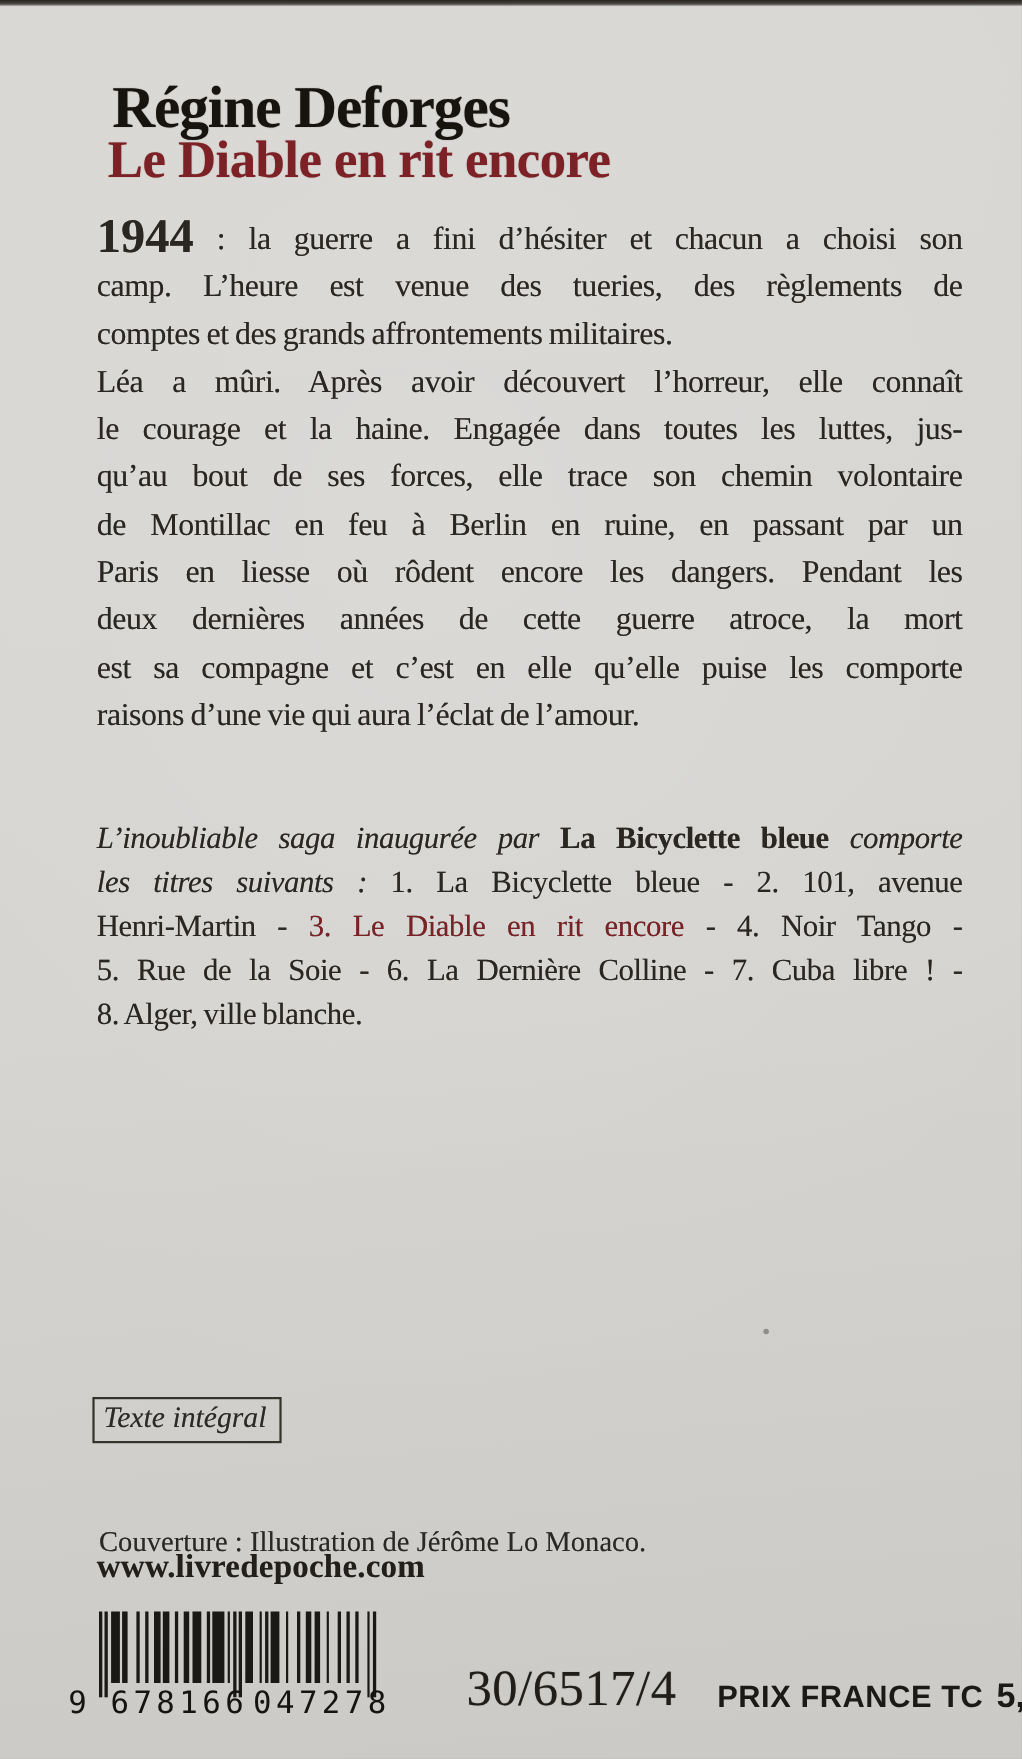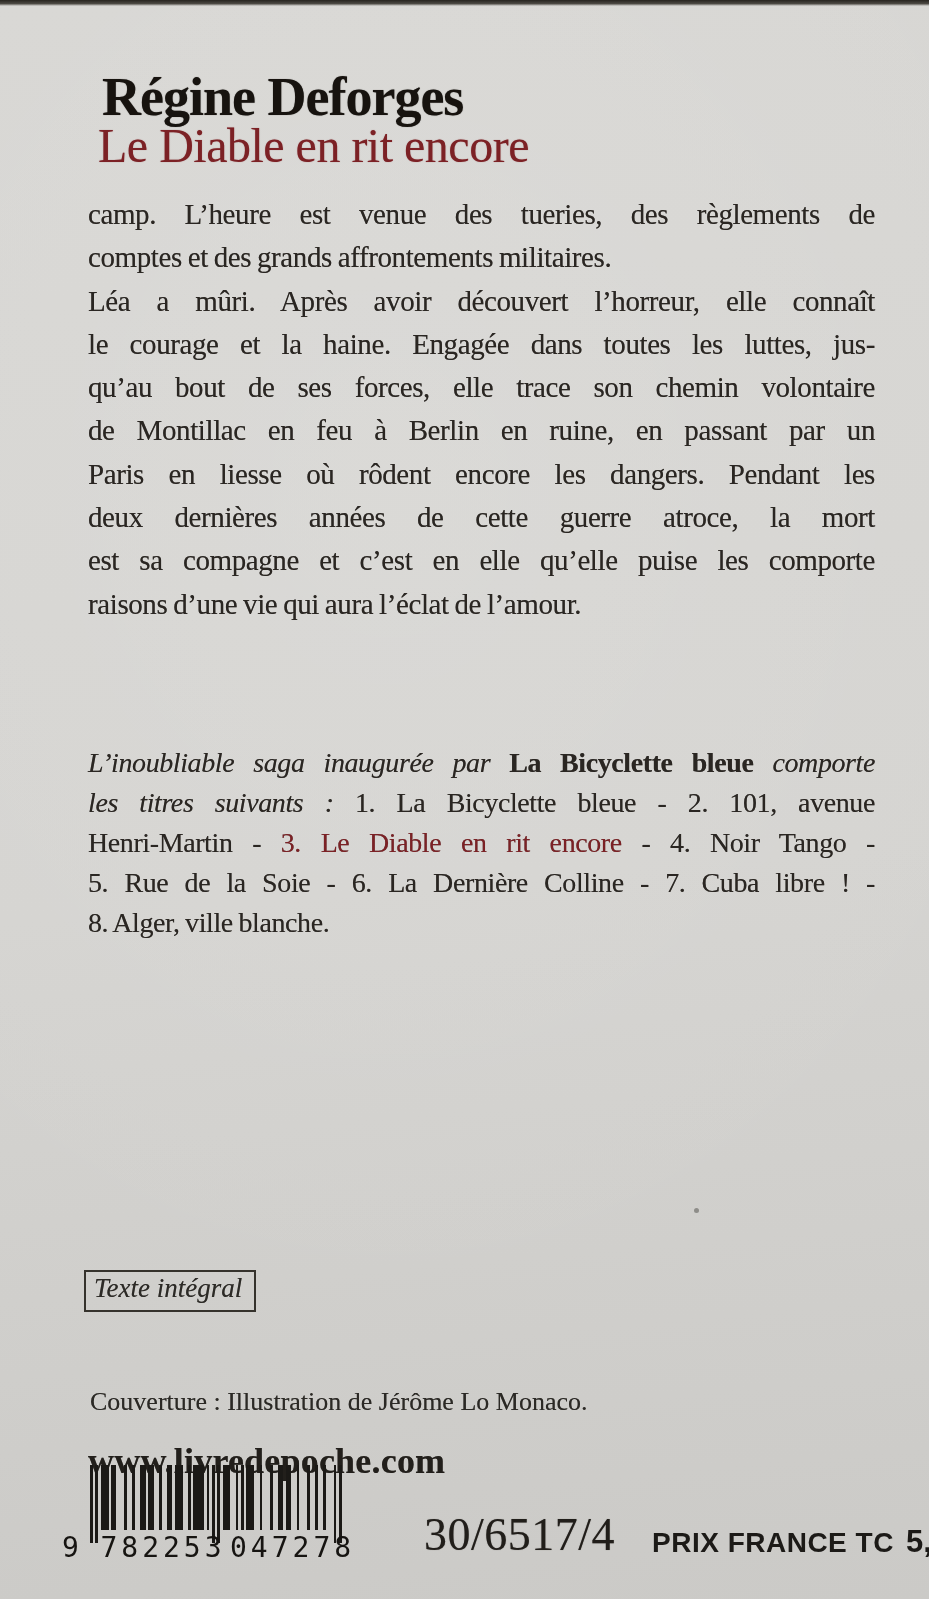--- a/index.html
+++ b/index.html
@@ -7,41 +7,41 @@
     position:relative; width:929px; height:1599px; overflow:hidden;
     background:
       radial-gradient(ellipse 130% 90% at 42% 30%, rgba(255,255,255,0.10), rgba(0,0,0,0) 60%),
       linear-gradient(175deg, #d8d7d4 0%, #d5d4d1 55%, #cbcac7 100%);
     font-family:"Liberation Serif", serif; color:#2a2622;
   }
   .top-edge{position:absolute;left:0;top:0;width:100%;height:6px;
     background:linear-gradient(to bottom,#27241f 0%, #4c4943 60%, rgba(76,73,67,0) 100%);}
   .author{position:absolute;left:86px;top:50px;margin:16px;font-size:54px;font-weight:600;
     letter-spacing:-1px;color:#17130f;text-shadow:0 0 1px rgba(23,19,15,.45);white-space:nowrap;}
-  .title{position:absolute;left:98px;top:118px;margin:0;font-size:48px;font-weight:400;
+  .title{position:absolute;left:98px;top:118px;margin:0;font-size:48px;font-weight:700;
     letter-spacing:-0.5px;color:#7c2125;text-shadow:0 0 1px rgba(124,33,37,.5);white-space:nowrap;}
   .synopsis{position:absolute;left:88px;top:193px;width:787px;
     font-size:29px;line-height:43.3px;letter-spacing:-0.4px;word-spacing:-1px;
     text-shadow:0 0 0.6px rgba(42,38,34,.55);}
   .line{text-align:justify;text-align-last:left;}
   .line.just{text-align-last:justify;}
   .year{font-size:44px;line-height:1;font-weight:600;vertical-align:-3px;letter-spacing:0;}
   .saga{position:absolute;left:88px;top:703px;width:787px;
     font-size:28px;line-height:40px;letter-spacing:-0.4px;word-spacing:-1px;
     text-shadow:0 0 0.6px rgba(42,38,34,.55);margin-top:40px;}
   .seg-i{font-style:italic;}
   .seg-b{font-weight:bold;}
   .seg-red{color:#7c2125;}
   .texte-box{position:absolute;left:84px;top:1270px;border:2px solid #35322c;
     padding:1px 12px 6px 8px;font-style:italic;font-size:27px;color:#2c2a26;
     text-shadow:0 0 0.6px rgba(44,42,38,.5);}
   .couverture{position:absolute;left:90px;top:1356px;font-size:26px;color:#2b2925;
     text-shadow:0 0 0.6px rgba(43,41,37,.5);margin-top:31px;}
-  .website{position:absolute;left:88px;top:1408px;font-size:36px;font-weight:700;
-    letter-spacing:0.2px;color:#221f1b;text-shadow:0 0 0.6px rgba(34,31,27,.5);margin-top:32px;}
+  .website{position:absolute;left:88px;top:1408px;font-size:30px;font-weight:700;
+    letter-spacing:0.2px;color:#221f1b;text-shadow:0 0 0.6px rgba(34,31,27,.5);}
   .ean{position:absolute;left:62px;top:1465px;width:300px;height:102px;}
   .ean-bars{position:absolute;left:28px;top:0;width:252px;height:78px;}
   .bar{position:absolute;top:0;background:#1b1916;height:65px;}
   .bar.tall{height:78px;}
   .ean-digits{position:absolute;top:66px;font-family:"DejaVu Sans Mono", monospace;
     font-size:28px;color:#161411;}
   .ean-first{left:0;}
   .ean-g1{left:36px;width:130px;text-align:center;letter-spacing:4px;}
   .ean-g2{left:168px;width:120px;text-align:right;letter-spacing:4px;}
   .print-code{position:absolute;left:424px;top:1508px;font-size:46px;color:#211e1a;
@@ -56,20 +56,21 @@
 </head>
 <body>
 
 <div class="page">
   <div class="top-edge"></div>
 
   <h1 class="author">Régine Deforges</h1>
   <h2 class="title">Le Diable en rit encore</h2>
 
   <div class="synopsis">
+    <div class="line just"><span class="year">1944</span><span> : la guerre a fini d’hésiter et chacun a choisi son</span></div>
     <div class="line just">camp. L’heure est venue des tueries, des règlements de</div>
     <div class="line">comptes et des grands affrontements militaires.</div>
     <div class="line just">Léa a mûri. Après avoir découvert l’horreur, elle connaît</div>
     <div class="line just">le courage et la haine. Engagée dans toutes les luttes, jus-</div>
     <div class="line just">qu’au bout de ses forces, elle trace son chemin volontaire</div>
     <div class="line just">de Montillac en feu à Berlin en ruine, en passant par un</div>
     <div class="line just">Paris en liesse où rôdent encore les dangers. Pendant les</div>
     <div class="line just">deux dernières années de cette guerre atroce, la mort</div>
     <div class="line just">est sa compagne et c’est en elle qu’elle puise les comporte</div>
     <div class="line">raisons d’une vie qui aura l’éclat de l’amour.</div>
@@ -116,21 +117,21 @@
         <div class="bar" style="left: 188.15px; width: 5.3px;"></div>
         <div class="bar" style="left: 196.1px; width: 5.3px;"></div>
         <div class="bar" style="left: 206.7px; width: 2.65px;"></div>
         <div class="bar" style="left: 217.3px; width: 2.65px;"></div>
         <div class="bar" style="left: 225.25px; width: 2.65px;"></div>
         <div class="bar" style="left: 233.2px; width: 2.65px;"></div>
         <div class="bar tall" style="left: 243.8px; width: 2.65px;"></div>
         <div class="bar tall" style="left: 249.1px; width: 2.65px;"></div>
       </div>
     <div class="ean-digits ean-first">9</div>
-    <div class="ean-digits ean-g1">782253</div>
+    <div class="ean-digits ean-g1">678166</div>
     <div class="ean-digits ean-g2">047278</div>
   </div>
 
   <div class="print-code">30/6517/4</div>
 
   <div class="price">
     <span class="price-label">PRIX FRANCE TC</span>
     <span class="price-value">5,50 €</span>
   </div>
 

